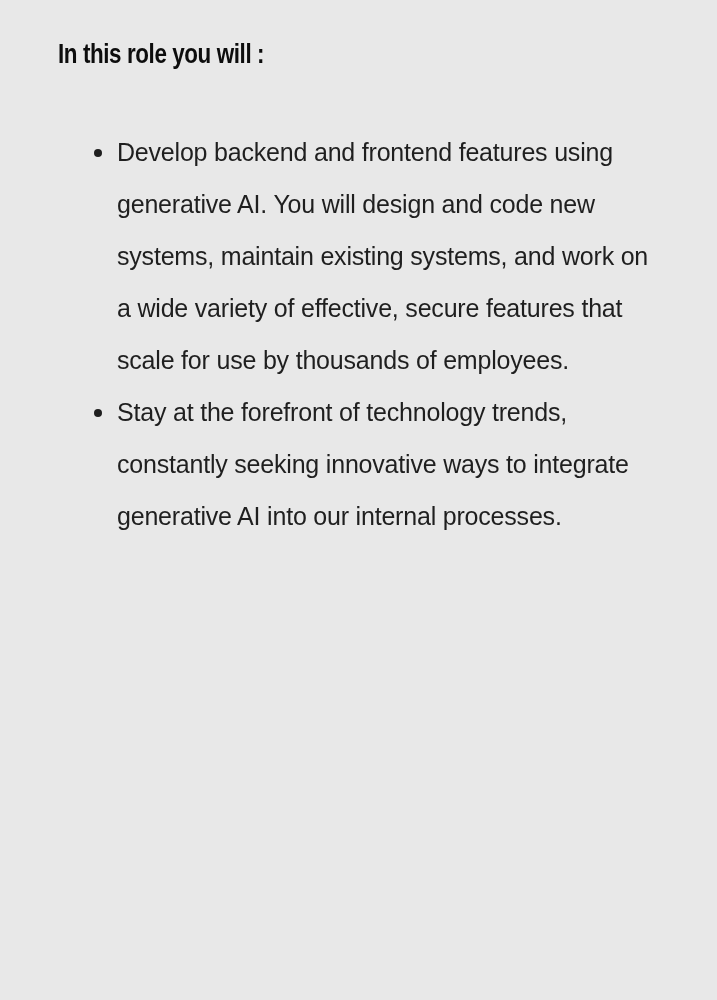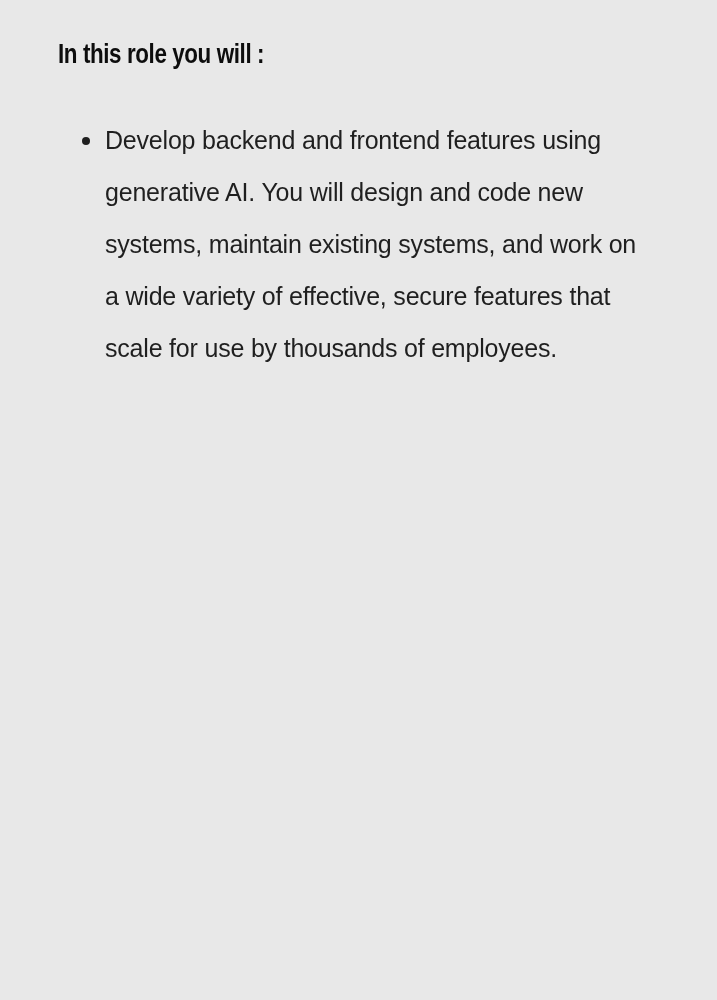--- a/index.html
+++ b/index.html
@@ -30,21 +30,21 @@
     letter-spacing: -0.5px;
     transform: scaleX(0.8);
     transform-origin: left center;
     white-space: nowrap;
   }
   .role-list {
     position: absolute;
     left: 105px;
     top: 114px;
     width: 540px;
-    margin: 0;
+    margin: 12px;
     padding: 0;
     list-style: none;
     font-size: 25px;
     line-height: 52px;
     letter-spacing: -0.2px;
     color: #1f1f1f;
   }
   .role-list li {
     position: relative;
     margin: 0;
@@ -61,14 +61,15 @@
   }
 </style>
 </head>
 <body style="background: rgb(232, 232, 232); color: rgb(31, 31, 31);">
 
 <div class="page">
   <h2 class="section-heading" style="color: rgb(13, 13, 13);">In this role you will :</h2>
 
   <ul class="role-list" id="role-list">
       <li><span class="bullet-dot" style="background: rgb(31, 31, 31);"></span><span>Develop backend and frontend features using generative AI. You will design and code new systems, maintain existing systems, and work on a wide variety of effective, secure features that scale for use by thousands of employees.</span></li>
+      <li><span class="bullet-dot" style="background: rgb(31, 31, 31);"></span><span>Stay at the forefront of technology trends, constantly seeking innovative ways to integrate generative AI into our internal processes.</span></li>
     </ul>
 </div>
 
 </body></html>

